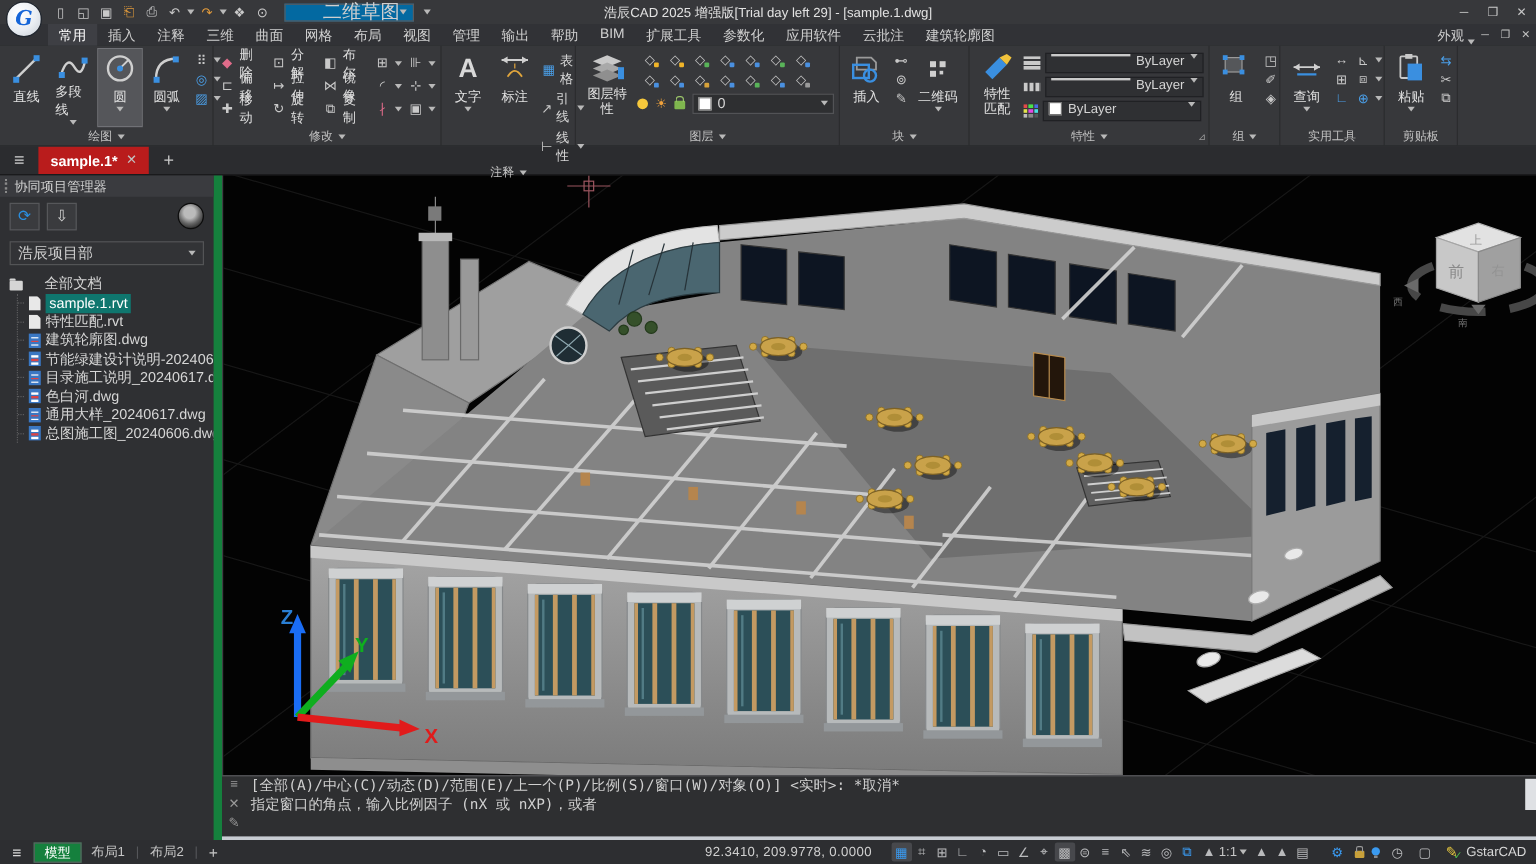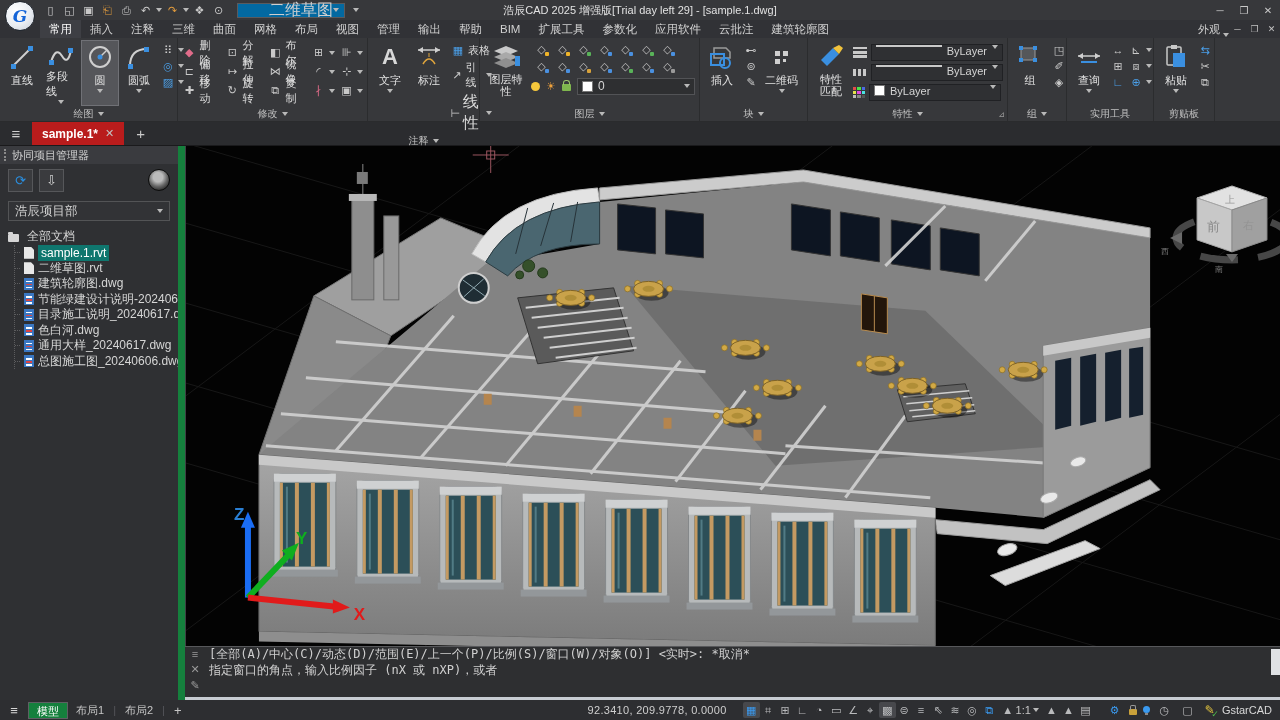--- a/index.html
+++ b/index.html
@@ -78,21 +78,21 @@
 .main{position:absolute;top:146px;left:0;right:0;height:554px;display:flex}
 .sidebar{width:185px;background:#2f3033;border-right:7px solid #15803d;display:flex;flex-direction:column;flex:none}
 .sb-title{height:18px;background:#3a3b3f;font-size:11px;color:#d2d2d2;display:flex;align-items:center;padding-left:4px;gap:5px}
 .sb-handle{width:3px;height:12px;border-left:2px dotted #8a8a8a}
 .sb-tools{height:32px;display:flex;align-items:center;gap:6px;padding:0 8px}
 .sb-btn{width:25px;height:23px;border:1px solid #56575a;background:#3a3b3e;display:flex;align-items:center;justify-content:center;font-size:13px}
 .avatar{margin-left:auto;width:22px;height:22px;border-radius:50%;background:radial-gradient(circle at 45% 36%,#bbb 0 28%,#666 55%,#151515 90%);border:1px solid #0c0c0c}
 .sb-select{margin:5px 8px 4px;height:20px;border:1px solid #535456;background:#323336;display:flex;align-items:center;padding:0 6px;color:#cfcfcf;font-size:12.5px}
 .sb-select .caret{margin-left:auto}
 .sb-tree{flex:1;padding:3px 0 0 8px;font-size:12px;color:#d6d6d6;overflow:hidden}
-.tree-root{display:flex;align-items:center;gap:8px;height:17px}
+.tree-root{display:flex;align-items:center;gap:18px;height:17px}
 .folder{width:11px;height:8px;background:#d5d5d5;border-radius:1px;position:relative;margin-top:2px}
 .folder::before{content:"";position:absolute;left:0;top:-2px;width:5px;height:2px;background:#d5d5d5;border-radius:1px 1px 0 0}
 .tree-files{margin-left:6px;border-left:1px dotted #5c5c5e}
 .file{display:flex;align-items:center;gap:4px;height:15.5px;white-space:nowrap;overflow:hidden}
 .file::before{content:"";width:5px;border-top:1px dotted #5c5c5e;flex:none}
 .fico{width:10px;height:12px;flex:none}
 .fico.rvt{background:#e8e8e8;clip-path:polygon(0 0,70% 0,100% 25%,100% 100%,0 100%)}
 .fico.dwg{background:#3a77c2;position:relative}
 .fico.dwg::after{content:"";position:absolute;left:2px;top:3px;width:6px;height:1.5px;background:#fff;box-shadow:0 3px 0 #d44,0 6px 0 #fff}
 .file .name{overflow:hidden;text-overflow:clip}
@@ -356,21 +356,21 @@
             <span class="sico blue">▦</span>
             <span style="font-size:11px">表格</span>
           </div>
         <div class="srow">
             <span class="sico">↗</span>
             <span style="font-size:11px">引线</span>
             <span class="caret"></span>
           </div>
         <div class="srow">
             <span class="sico">⊢</span>
-            <span style="font-size:16px">线性</span>
+            <span style="font-size:11px">线性</span>
             <span class="caret"></span>
           </div>
       </div>
     </div>
     <div class="rlabel">
         <span>注释</span>
         <span class="caret"></span>
       </div>
   </div>
 
@@ -625,21 +625,21 @@
           <span class="folder"></span>
           <span>全部文档</span>
         </div>
       <div class="tree-files">
         <div class="file selected">
             <span class="fico rvt"></span>
             <span class="name">sample.1.rvt</span>
           </div>
         <div class="file">
             <span class="fico rvt"></span>
-            <span class="name">二维草图.rvt</span>
+            <span class="name">特性匹配.rvt</span>
           </div>
         <div class="file">
             <span class="fico dwg"></span>
             <span class="name">建筑轮廓图.dwg</span>
           </div>
         <div class="file">
             <span class="fico dwg"></span>
             <span class="name">节能绿建设计说明-20240612.dwg</span>
           </div>
         <div class="file">

